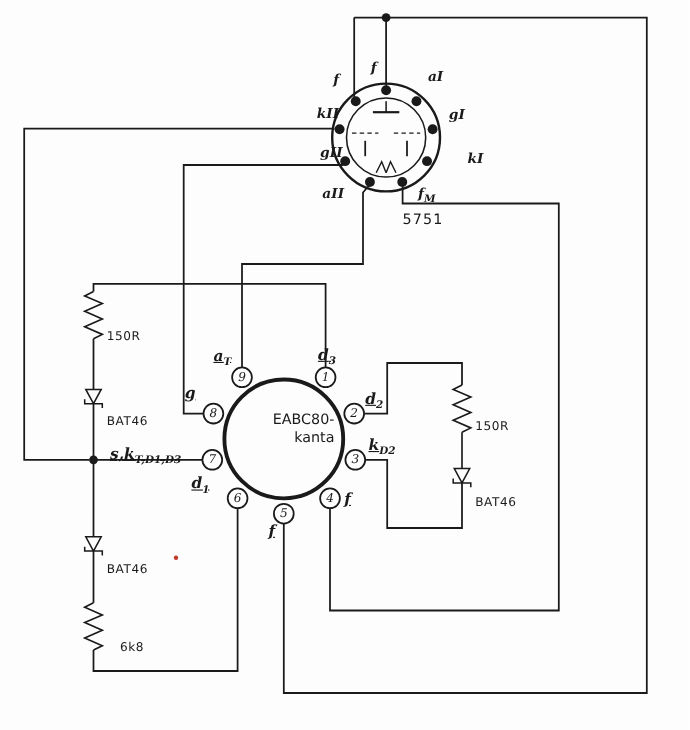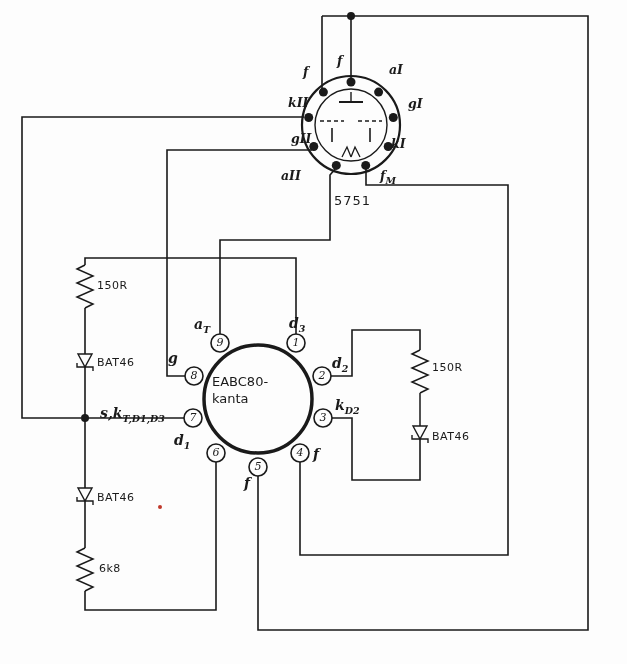--- a/index.html
+++ b/index.html
@@ -1,25 +1,25 @@
 <!DOCTYPE html>
 <html><head>
 <meta charset="utf-8">
 <style>
   html,body{margin:0;padding:0;background:#ffffff;}
   .canvas{position:relative;width:627px;height:664px;background:#fdfdfd;overflow:hidden;
           font-family:"DejaVu Sans",sans-serif;}
   svg{position:absolute;left:0;top:0;}
   .lab{position:absolute;color:#1a1a1a;white-space:nowrap;}
   .tlab{font:italic bold 12.5px "DejaVu Serif",serif;}
-  .pinlab{font:italic bold 14px "DejaVu Serif",serif;}
+  .pinlab{font:italic bold 14px "DejaVu Serif",serif;text-decoration:underline;}
   .pinlab sub,.tlab sub{font-size:9.5px;font-style:italic;}
-  .clab{font:11px "DejaVu Sans",sans-serif;letter-spacing:.5px;}
-  .cap{font:13px "DejaVu Sans",sans-serif;letter-spacing:1px;}
-  .stitle{font:13px "DejaVu Sans",sans-serif;text-align:left;width:92px;}
+  .clab{font:11px "DejaVu Sans",sans-serif;letter-spacing:.5px;margin-top:20px;}
+  .cap{font:13px "DejaVu Sans",sans-serif;letter-spacing:1px;margin-left:32px;}
+  .stitle{font:13px "DejaVu Sans",sans-serif;text-align:right;width:92px;}
   .pnum{font:italic 11px "DejaVu Serif",serif;text-align:center;width:18px;line-height:14px;}
   .redmark{position:absolute;width:4px;height:4px;background:#c0392b;border-radius:50%;}
 </style>
 </head>
 <body>
 
 <div class="canvas">
 
   <svg width="627" height="664" viewBox="0 0 627 664">
     <g stroke="#1a1a1a" stroke-width="1.6" fill="none">
@@ -132,23 +132,23 @@
         <circle cx="193" cy="418" r="9"></circle>
         <circle cx="194" cy="376" r="9"></circle>
       </g>
     </g>
   </svg>
 
   <span class="lab tlab" style="left:303px;top:64px"><span>f</span><sub></sub></span>
   <span class="lab tlab" style="left:337px;top:53px"><span>f</span><sub></sub></span>
   <span class="lab tlab" style="left:389px;top:62px"><span>aI</span><sub></sub></span>
   <span class="lab tlab" style="left:408px;top:96px"><span>gI</span><sub></sub></span>
-  <span class="lab tlab" style="left:391px;top:136px"><span>kI</span><sub></sub></span>
+  <span class="lab tlab" style="left:425px;top:136px"><span>kI</span><sub></sub></span>
   <span class="lab tlab" style="left:380px;top:168px"><span>f</span><sub>M</sub></span>
-  <span class="lab tlab" style="left:281px;top:168px"><span>aII</span><sub></sub></span>
+  <span class="lab tlab" style="left:293px;top:168px"><span>aII</span><sub></sub></span>
   <span class="lab tlab" style="left:291px;top:131px"><span>gII</span><sub></sub></span>
   <span class="lab tlab" style="left:288px;top:95px"><span>kII</span><sub></sub></span>
   <span class="lab cap" style="left:334px;top:193px">5751</span>
 
   <span class="lab stitle" style="left:212px;top:374px">EABC80-</span>
   <span class="lab stitle" style="left:212px;top:391px">kanta</span>
 
   <span class="lab pnum" style="left:211px;top:336px">9</span>
   <span class="lab pnum" style="left:287px;top:336px">1</span>
   <span class="lab pnum" style="left:313px;top:369px">2</span>
@@ -165,19 +165,19 @@
   <span class="lab pinlab" style="left:335px;top:397px"><span>k</span><sub>D2</sub></span>
   <span class="lab pinlab" style="left:313px;top:446px"><span>f</span><sub></sub></span>
   <span class="lab pinlab" style="left:244px;top:475px"><span>f</span><sub></sub></span>
   <span class="lab pinlab" style="left:174px;top:432px"><span>d</span><sub>1</sub></span>
   <span class="lab pinlab" style="left:100px;top:405px"><span>s,k</span><sub>T,D1,D3</sub></span>
   <span class="lab pinlab" style="left:168px;top:350px"><span>g</span><sub></sub></span>
 
   <span class="lab clab" style="left:97px;top:279px">150R</span>
   <span class="lab clab" style="left:97px;top:356px">BAT46</span>
   <span class="lab clab" style="left:97px;top:491px">BAT46</span>
-  <span class="lab clab" style="left:99px;top:562px">6k8</span>
+  <span class="lab clab" style="left:109px;top:562px">6k8</span>
   <span class="lab clab" style="left:432px;top:361px">150R</span>
   <span class="lab clab" style="left:432px;top:430px">BAT46</span>
 
   <div class="redmark" style="left:158px;top:505px"></div>
 
 </div>
 
 </body></html>

